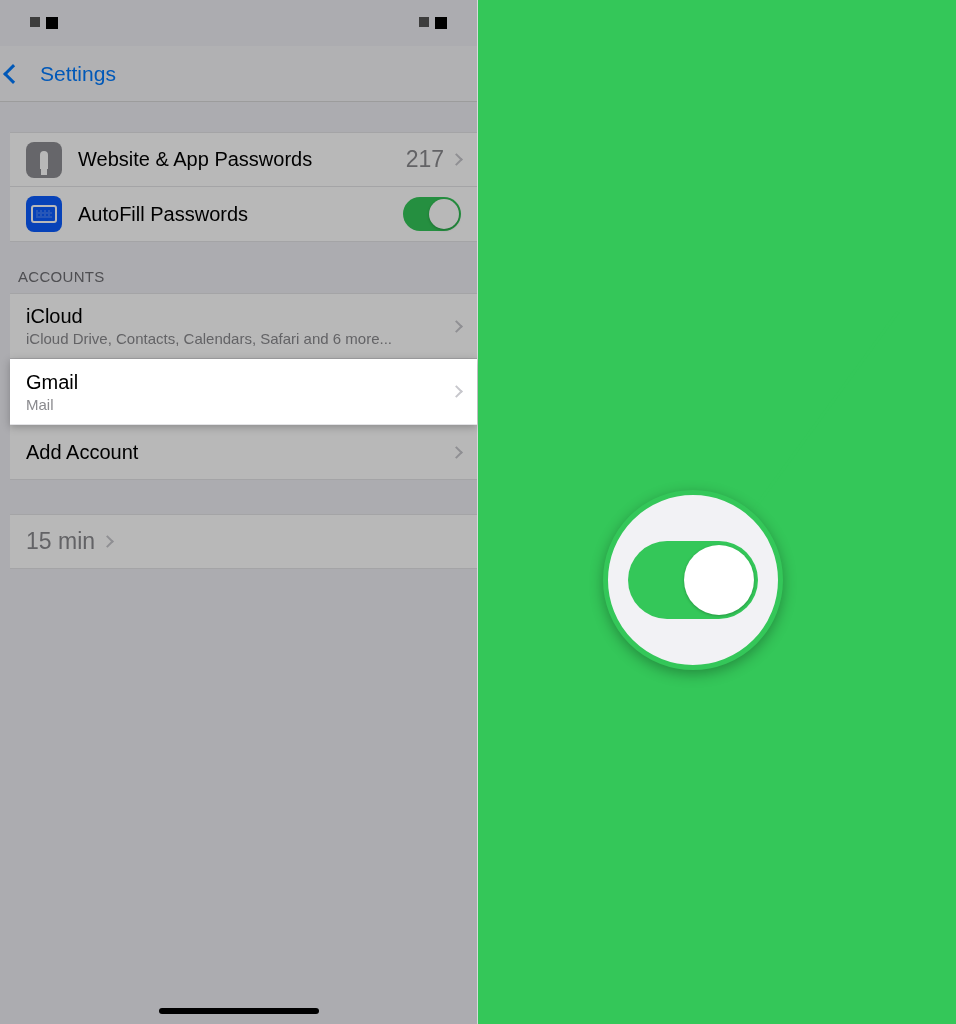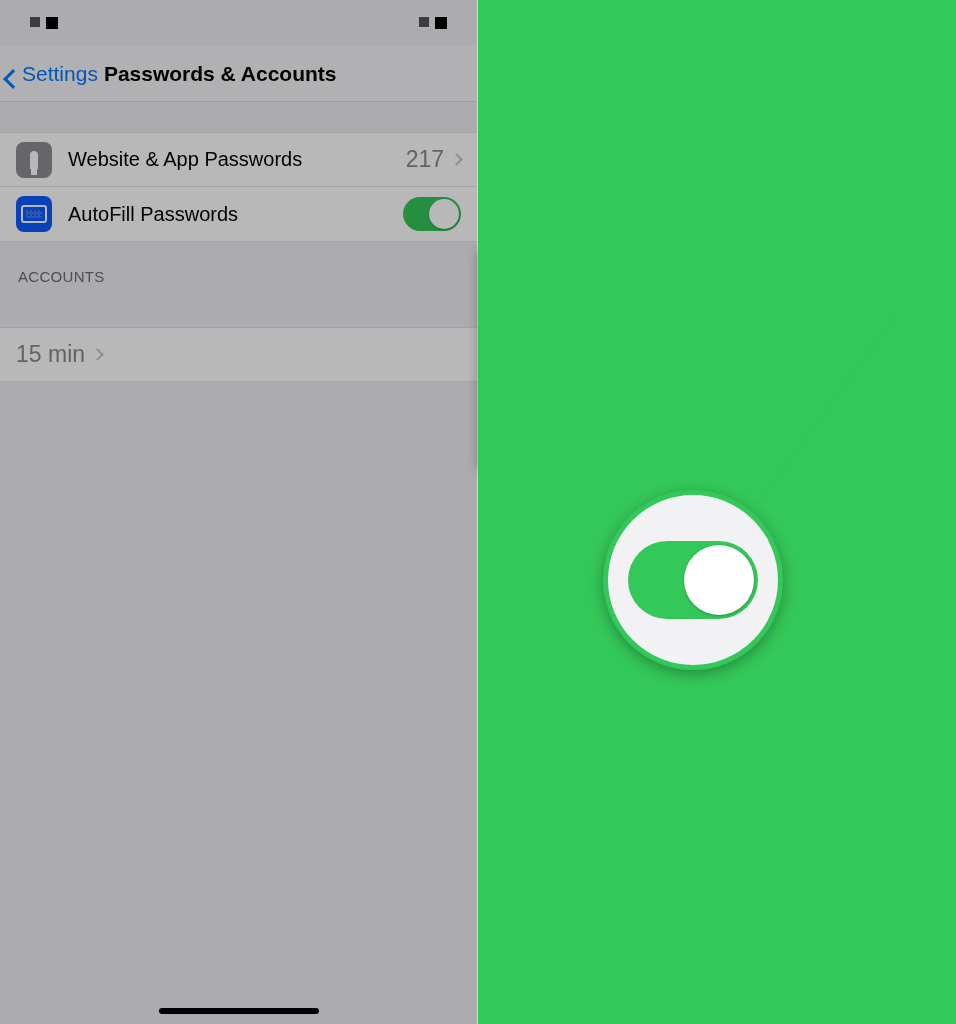--- a/index.html
+++ b/index.html
@@ -41,24 +41,24 @@
     height: 56px;
     display: flex;
     align-items: center;
     padding: 0 6px;
     border-bottom: 1px solid rgba(0,0,0,0.12);
     background: #f6f6f8;
     position: relative;
   }
   .navback {
     display: flex;
-    align-items: flex-end;
+    align-items: center;
     color: #007aff;
     font-size: 21px;
-    gap: 0;
+    gap: 18px;
   }
   .chevron-left {
     width: 14px; height: 14px;
     border-left: 3px solid #007aff;
     border-bottom: 3px solid #007aff;
     transform: rotate(45deg);
     margin-right: 2px;
   }
   .navtitle {
     font-size: 21px;
@@ -80,21 +80,21 @@
     background: #fff;
     min-height: 55px;
     display: flex;
     align-items: center;
     padding: 0 16px;
     border-bottom: 1px solid #e3e3e6;
     position: relative;
   }
   .row.tall { min-height: 66px; }
   .row:first-of-type { border-top: 1px solid #e3e3e6; }
-  .group { background: #a21caf; }
+  .group { background: #a21caf; margin-left: 10px; }
   .icon-box {
     width: 36px; height: 36px;
     border-radius: 8px;
     margin-right: 16px;
     display: flex; align-items: center; justify-content: center;
     flex-shrink: 0;
   }
   .row-label {
     font-size: 20px;
     color: #000;
@@ -247,21 +247,20 @@
         <div class="sb-block sm"></div>
         <div class="sb-block"></div>
       </div>
   </div>
 
   <div class="navbar">
     <div class="navback">
       <span class="chevron-left"></span>
       <span>Settings</span>
     </div>
-    <div class="navtitle">Passwords &amp; Accounts</div>
   </div>
 
   <div style="height:30px"></div>
 
   <div class="group">
     <div class="row">
       <div class="icon-box" style="background:#8e8e93">
         <div class="key-glyph"></div>
       </div>
       <div class="row-label">Website &amp; App Passwords</div>
@@ -274,20 +273,40 @@
       </div>
       <div class="row-label">AutoFill Passwords</div>
       <div class="toggle on">
           <div class="knob"></div>
         </div>
     </div>
   </div>
 
   <div class="section-header">ACCOUNTS</div>
 
+  <div class="group">
+    <div class="row tall">
+      <div class="row-stack">
+        <div class="row-label">iCloud</div>
+        <div class="row-sub">iCloud Drive, Contacts, Calendars, Safari and 6 more...</div>
+      </div>
+      <div class="chevron"></div>
+    </div>
+    <div class="row tall highlight-row">
+      <div class="row-stack">
+        <div class="row-label">Gmail</div>
+        <div class="row-sub">Mail</div>
+      </div>
+      <div class="chevron"></div>
+    </div>
+    <div class="row">
+      <div class="row-label">Add Account</div>
+      <div class="chevron"></div>
+    </div>
+  </div>
 
   <div style="height:34px"></div>
 
   <div class="group">
     <div class="row">
       <div class="row-value">15 min</div>
       <div class="chevron"></div>
     </div>
   </div>
 

